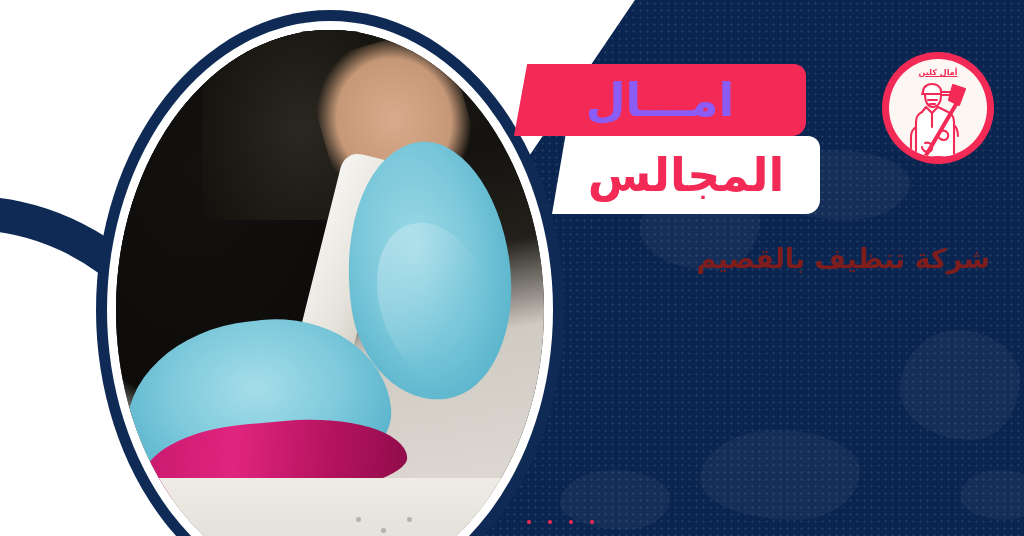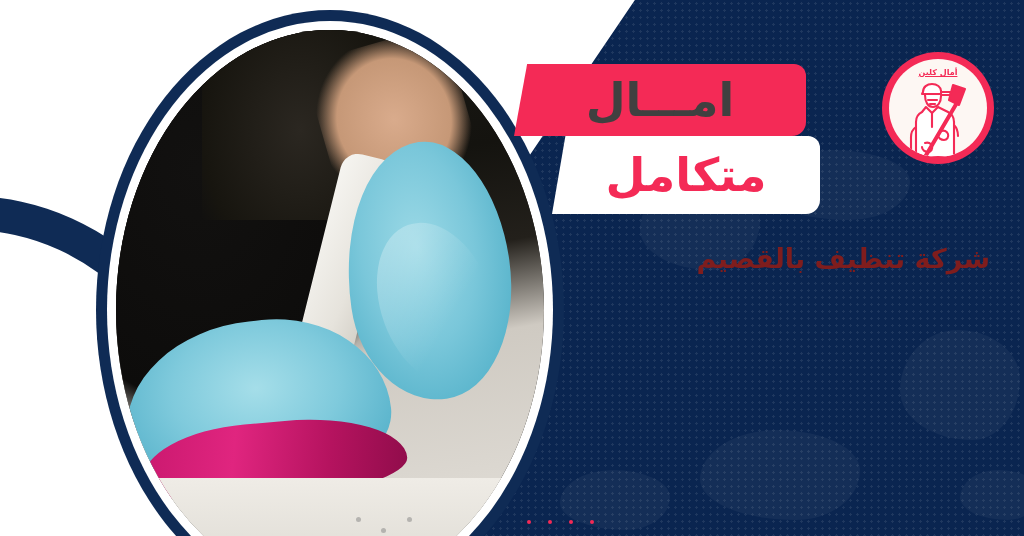--- a/index.html
+++ b/index.html
@@ -184,21 +184,21 @@
     display: flex;
     align-items: center;
     justify-content: center;
     font-weight: 800;
     letter-spacing: 1px;
     white-space: nowrap;
     direction: rtl;
   }
   .rt-red {
     left: 514px; top: 64px; width: 292px; height: 72px;
-    color: #404040;
+    color: #8b5cf6;
     font-size: 46px;
   }
   .rt-white {
     left: 552px; top: 136px; width: 268px; height: 78px;
     color: #f42a56;
     font-size: 46px;
   }
 
   
   .logo-badge {
@@ -313,21 +313,21 @@
       <div class="ph-dot" style="left:56%;top:87%;"></div>
       <div class="ph-dot" style="left:62%;top:89%;"></div>
       <div class="ph-dot" style="left:68%;top:87%;"></div>
     </div>
   </div>
 
   <div class="ribbon-red"></div>
   <div class="ribbon-text rt-red">امـــال</div>
 
   <div class="ribbon-white"></div>
-  <div class="ribbon-text rt-white">متكامل</div>
+  <div class="ribbon-text rt-white">المجالس</div>
 
   <div class="logo-badge">
     <div class="logo-badge-inner">
       <div class="logo-mark-text">أمال كلين</div>
       <svg class="logo-worker" width="86" height="82" viewBox="0 0 86 82" fill="none" stroke="#f42a56" stroke-width="2.1" stroke-linecap="round" stroke-linejoin="round">
 
         <path d="M28 17c0-5 4-8 9-8s9 3 9 7l1 3H27z" fill="#fff"></path>
         <path d="M46 17h10l-1 3H46z" fill="#fff"></path>
 
         <path d="M30 20c0 7 3 12 8 12s8-5 8-11" fill="#fff"></path>

